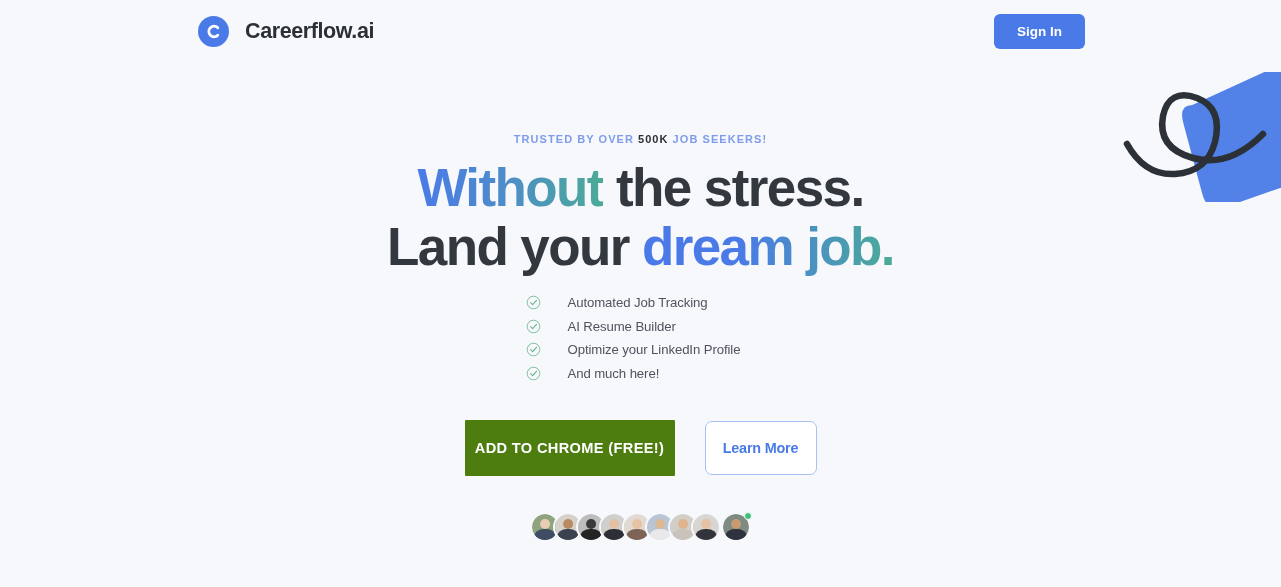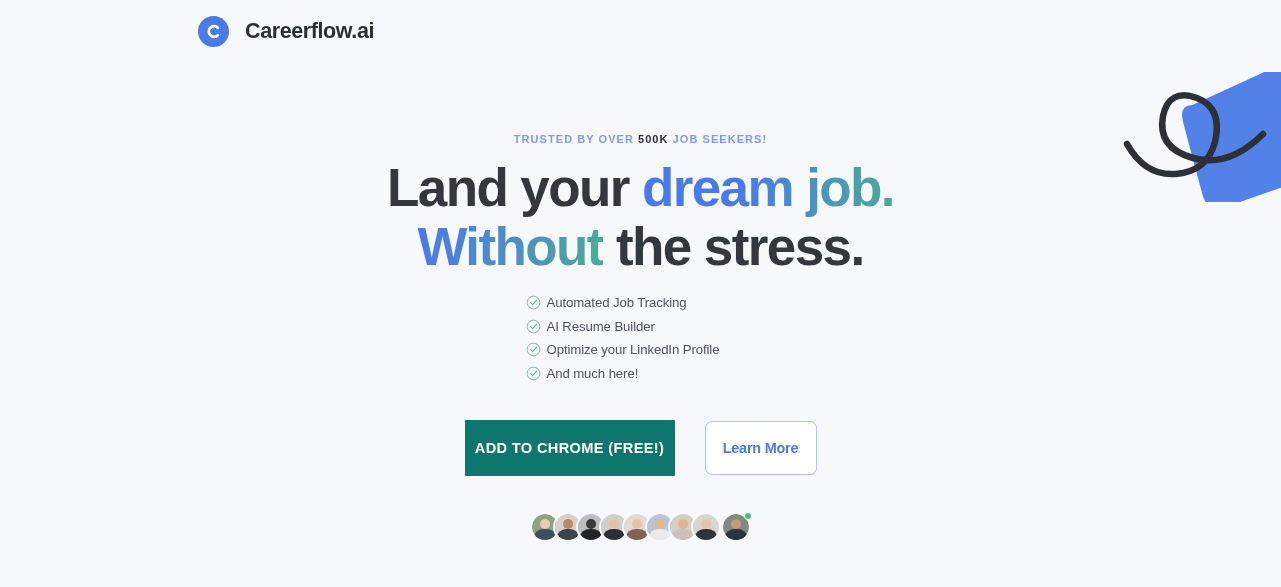--- a/index.html
+++ b/index.html
@@ -144,40 +144,40 @@
 
   .features {
     list-style: none;
     margin: 18px auto 0;
     width: 230px;
     text-align: left;
   }
   .feature {
     display: flex;
     align-items: center;
-    gap: 6px;
+    gap: 27px;
     height: 23.5px;
   }
   .check-icon { flex: 0 0 auto; display: block; }
   .feature-label {
     font-size: 13.2px;
     color: #4e545e;
     letter-spacing: -0.1px;
     white-space: nowrap;
   }
 
   .cta-row {
     margin-top: 35px;
     display: flex;
     justify-content: center;
     align-items: center;
     gap: 30px;
   }
   .btn-primary {
-    background: #0f766e;
+    background: #4d7c0f;
     color: #ffffff;
     border: none;
     border-radius: 1px;
     width: 210px;
     height: 56px;
     font-size: 14.6px;
     font-weight: 700;
     letter-spacing: 0.35px;
     cursor: pointer;
     font-family: "Liberation Sans", sans-serif;
@@ -265,31 +265,32 @@
   <div class="brand">
     <span class="brand-mark">
       <svg width="19" height="19" viewBox="0 0 24 24">
         <path d="M17.4 7.3A6.6 6.6 0 1 0 17.4 16.7" stroke="#ffffff" stroke-width="3.6" fill="none" stroke-linecap="round"></path>
       </svg>
     </span>
     <span class="brand-name">Careerflow.ai</span>
   </div>
 
 
+  <button class="signin-btn">Sign In</button>
 </nav>
 
 <main class="hero">
 
   <div class="eyebrow">
     <span>TRUSTED BY OVER </span><span class="count">500K</span><span> JOB SEEKERS!</span>
   </div>
 
   <h1 class="headline">
+    <span class="headline-line"><span class="grad-b">Without</span><span> the stress.</span></span>
     <span class="headline-line"><span>Land your </span><span class="grad-a">dream job.</span></span>
-    <span class="headline-line"><span class="grad-b">Without</span><span> the stress.</span></span>
   </h1>
 
 
   <ul class="features">
     <li class="feature">
       <svg class="check-icon" width="15" height="15" viewBox="0 0 20 20">
         <circle cx="10" cy="10" r="8.4" stroke="#7cbf9b" stroke-width="1.3" fill="none"></circle>
         <path d="M6.2 10.2 L8.9 12.8 L14 7.2" stroke="#61b685" stroke-width="1.4" fill="none" stroke-linecap="round" stroke-linejoin="round"></path>
       </svg>
       <span class="feature-label">Automated Job Tracking</span>

